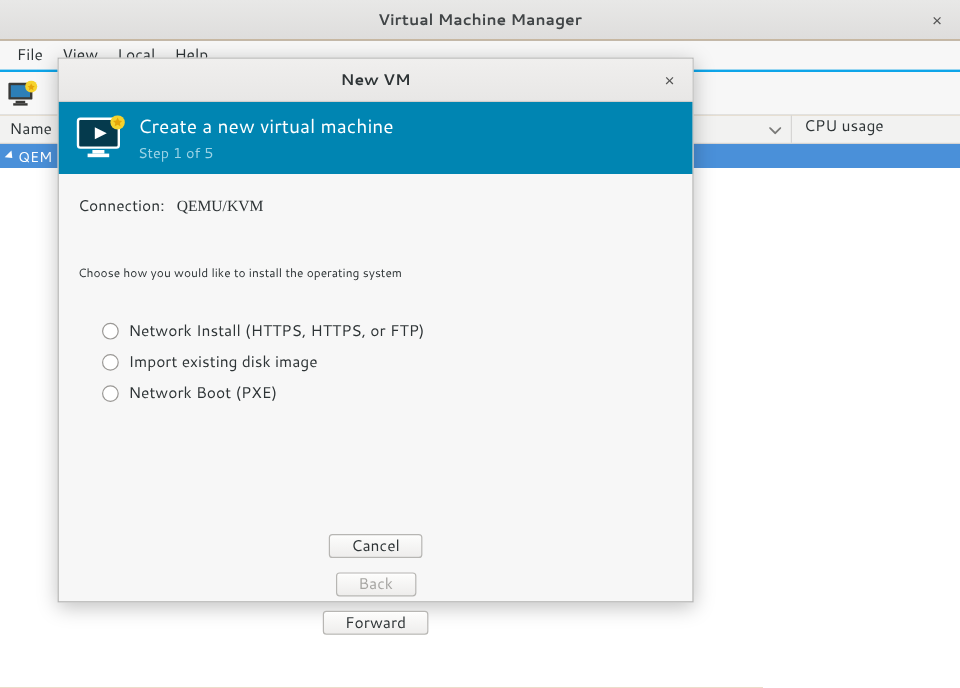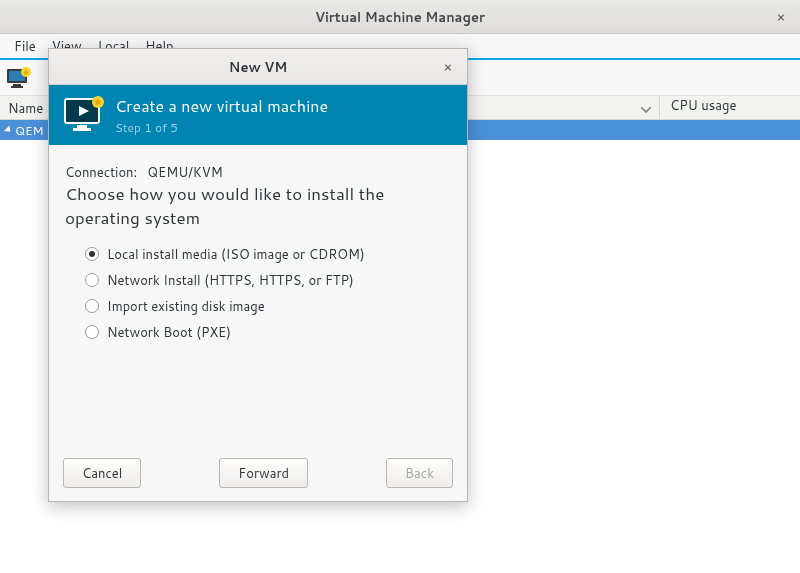--- a/index.html
+++ b/index.html
@@ -46,21 +46,21 @@
     display: flex; align-items: center; padding-left: 6px;
   }
   .tree-tri {
     display: inline-block; margin-right: 4px; width: 0; height: 0;
     border-left: 5px solid #fff; border-top: 4px solid transparent;
     border-bottom: 4px solid transparent; transform: rotate(45deg);
   }
 
   
   .dialog-wrap {
-    position: absolute; left: 48px; top: 48px; width: 420px;
+    position: absolute; left: 48px; top: 48px; width: 530px;
     border: 1px solid #b4b4b3; background: #f7f7f7;
     box-shadow: 0 4px 16px rgba(0,0,0,0.25);
   }
   .dialog-titlebar {
     height: 36px; background: linear-gradient(#f0efee,#e8e7e6);
     border-bottom: 1px solid #cfcecc; display: flex; align-items: center;
     justify-content: center; position: relative;
   }
   .dialog-title { font-weight: 700; font-size: 13px; color: #2e3436; }
   .dialog-close {
@@ -71,39 +71,39 @@
 
   .wizard-header {
     height: 60px; background: #0085b2; display: flex; align-items: center; padding: 16px 14px;
   }
   .wizard-icon { width: 42px; height: 38px; margin-right: 10px; }
   .wizard-text { display: flex; flex-direction: column; }
   .wizard-title { color: #fff; font-size: 16px; font-weight: 400; }
   .wizard-step  { color: #9dd4e6; font-size: 12px; margin-top: 2px; }
 
   .dialog-body { padding: 18px 16px 0 16px; min-height: 300px; }
-  .conn-row { display: flex; align-items: center; }
+  .conn-row { display: flex; align-items: center; margin-bottom: 40px; }
   .conn-label { font-size: 13px; color: #2e3436; margin-right: 10px; }
-  .conn-value { font-size: 13px; color: #2e3436; }
-
-  .choose-label { font-size: 17px; color: #2e3436; margin-bottom: 12px; }
+  .conn-value { font-size: 13px; color: #2e3436; font-family: Liberation Serif, serif; }
+
+  .choose-label { font-size: 10px; color: #2e3436; margin-bottom: 28px; }
   .radio-row { display: flex; align-items: center; padding: 4px 0 4px 20px; font-size: 13px; color: #2e3436; cursor: pointer; }
   .radio {
     width: 14px; height: 14px; border-radius: 50%;
     border: 1px solid #9a9895; background: #fff;
     margin-right: 8px; position: relative; flex: 0 0 auto;
   }
   .radio.selected::after {
     content: ""; position: absolute; left: 3px; top: 3px;
     width: 6px; height: 6px; border-radius: 50%; background: #2e3436;
   }
 
   .dialog-actions {
-    height: 56px; display: flex; justify-content: space-between; align-items: center;
-    padding: 0 14px; gap: 29px;
+    height: 56px; display: flex; justify-content: flex-start; align-items: center;
+    padding: 0 14px; gap: 12px; flex-direction: column;
   }
   .btn {
     height: 30px; padding: 0 18px; border: 1px solid #b7b6b3;
     border-radius: 3px; background: linear-gradient(#fdfdfc,#eeedec);
     font-size: 13px; color: #2e3436; cursor: pointer;
     box-shadow: inset 0 1px 0 rgba(255,255,255,0.7);
   }
   .btn:disabled, .btn.disabled {
     color: #a6a5a2; cursor: default;
   }
@@ -184,37 +184,33 @@
 
     <div class="dialog-body">
       <div class="conn-row">
         <span class="conn-label">Connection:</span>
         <span class="conn-value">QEMU/KVM</span>
       </div>
 
       <div class="choose-label">Choose how you would like to install the operating system</div>
 
       <div class="radio-row">
-        <span class="radio selected"></span>
-        <span>Local install media (ISO image or CDROM)</span>
-      </div>
-      <div class="radio-row">
         <span class="radio"></span>
         <span>Network Install (HTTPS, HTTPS, or FTP)</span>
       </div>
       <div class="radio-row">
         <span class="radio"></span>
         <span>Import existing disk image</span>
       </div>
       <div class="radio-row">
         <span class="radio"></span>
         <span>Network Boot (PXE)</span>
       </div>
     </div>
 
     <div class="dialog-actions">
       <button class="btn">Cancel</button>
+      <button class="btn disabled" disabled="">Back</button>
       <button class="btn">Forward</button>
-      <button class="btn disabled" disabled="">Back</button>
     </div>
   </div>
 
 </div>
 
 </body></html>

